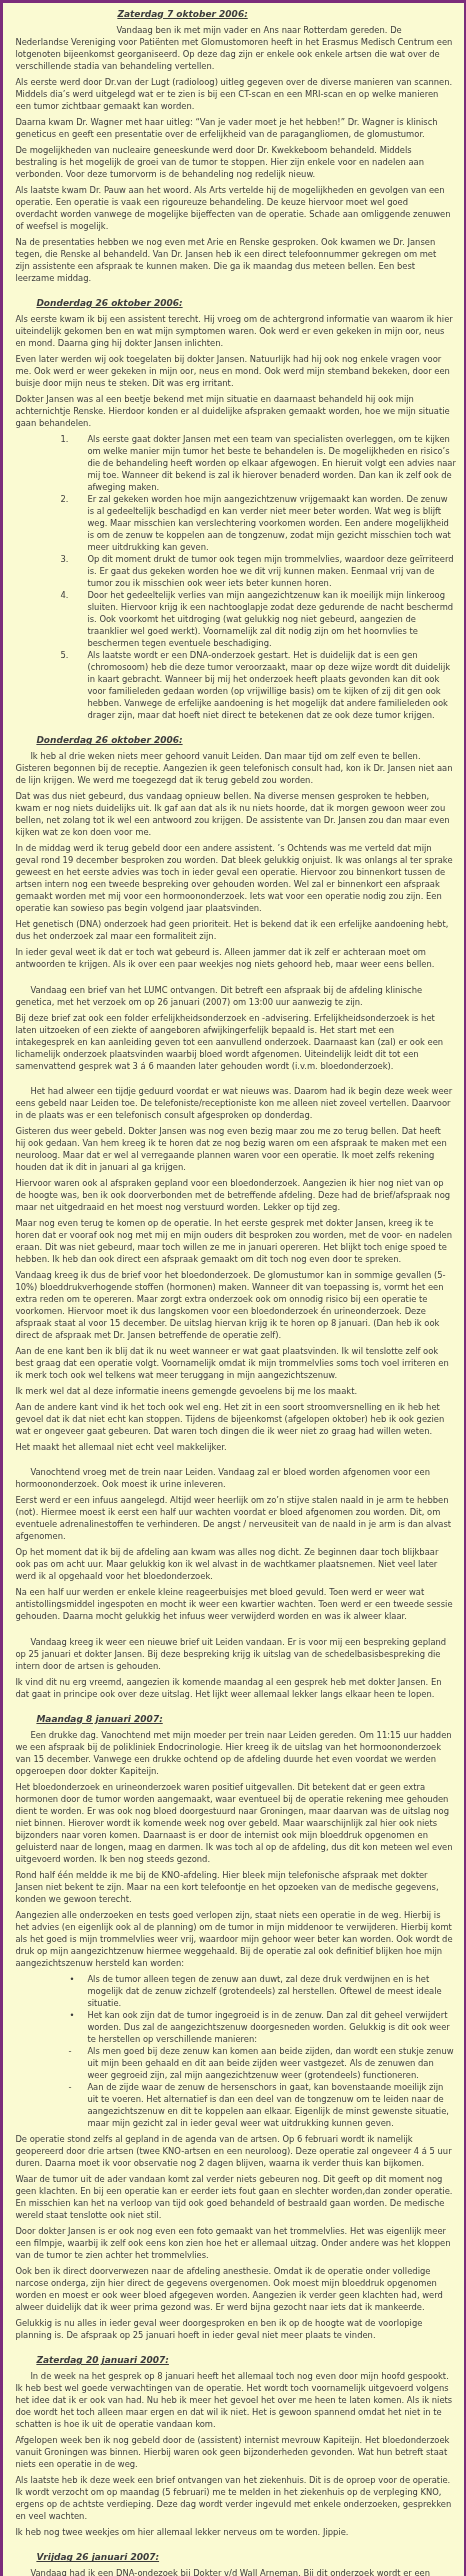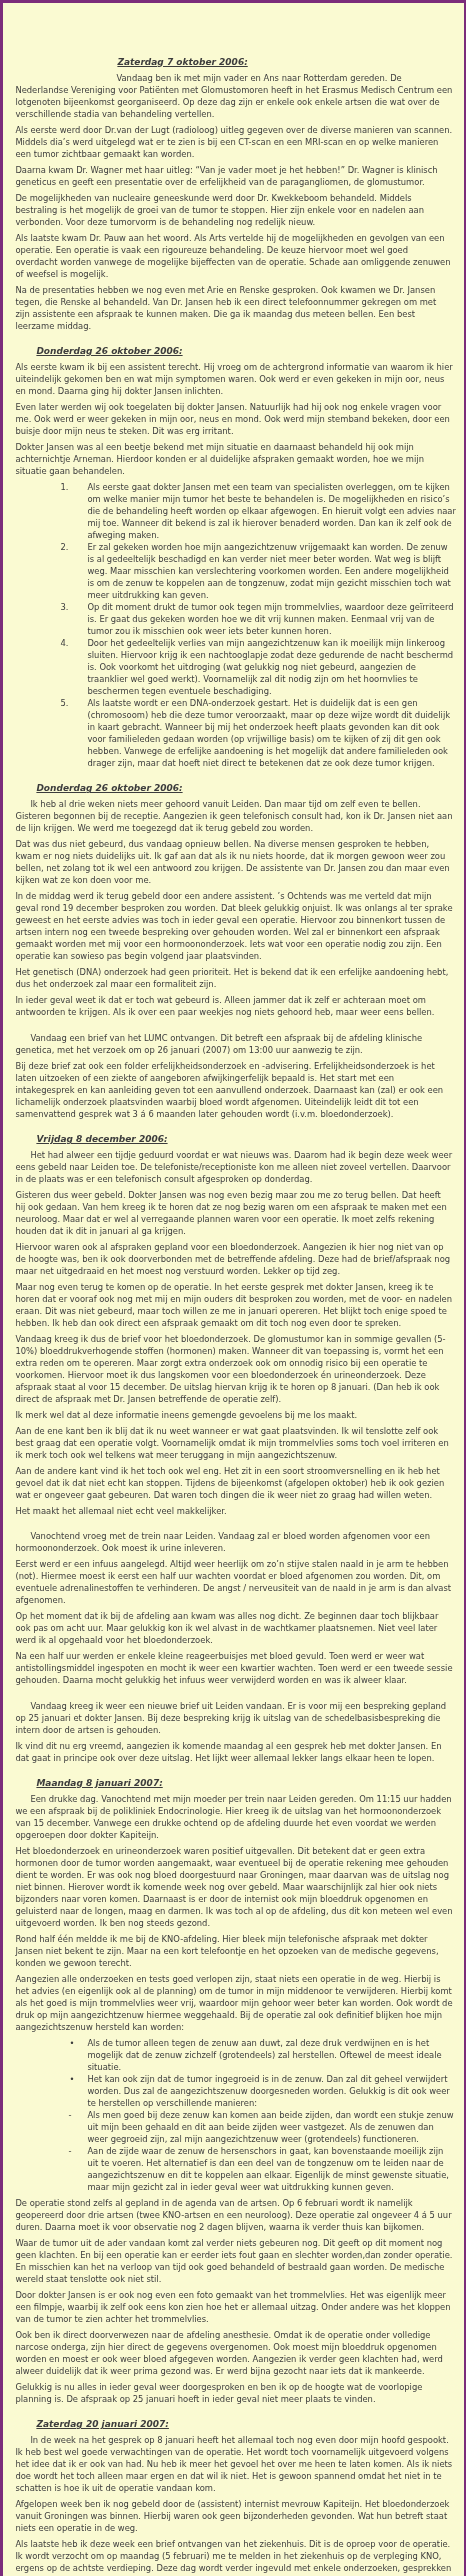--- a/index.html
+++ b/index.html
@@ -23,21 +23,21 @@
   .entry { margin: 0 0 13.3px 0; }
   .entry:last-child { margin-bottom: 0; }
   .entry-date {
     margin: 0;
     font-size: 9px;
     font-weight: bold;
     font-style: italic;
     text-decoration: underline;
     margin-left: 25px;
   }
-  .entry.first .entry-date { margin-left: 106px; margin-top: 48px; }
+  .entry.first .entry-date { margin-left: 106px; }
   .para { margin: 4px; }
   .para.p-first { text-indent: 15px; }
   .entry.first .para.p-first { text-indent: 101px; }
   .list { margin: 0; }
   .li { position: relative; margin: 0; padding-left: 76px; }
   .li .marker { position: absolute; text-align: left; }
   .li.num .marker { left: 49px; }
   .li.bullet .marker { left: 58px; }
   .li.dash .marker { left: 57px; }
 </style>
@@ -52,21 +52,21 @@
         <p class="para">Als eerste werd door Dr.van der Lugt (radioloog) uitleg gegeven over de diverse manieren van scannen. Middels dia’s werd uitgelegd wat er te zien is bij een CT-scan en een MRI-scan en op welke manieren een tumor zichtbaar gemaakt kan worden.</p>
         <p class="para">Daarna kwam Dr. Wagner met haar uitleg: “Van je vader moet je het hebben!” Dr. Wagner is klinisch geneticus en geeft een presentatie over de erfelijkheid van de paragangliomen, de glomustumor.</p>
         <p class="para">De mogelijkheden van nucleaire geneeskunde werd door Dr. Kwekkeboom behandeld. Middels bestraling is het mogelijk de groei van de tumor te stoppen. Hier zijn enkele voor en nadelen aan verbonden. Voor deze tumorvorm is de behandeling nog redelijk nieuw.</p>
         <p class="para">Als laatste kwam Dr. Pauw aan het woord. Als Arts vertelde hij de mogelijkheden en gevolgen van een operatie. Een operatie is vaak een rigoureuze behandeling. De keuze hiervoor moet wel goed overdacht worden vanwege de mogelijke bijeffecten van de operatie. Schade aan omliggende zenuwen of weefsel is mogelijk.</p>
         <p class="para">Na de presentaties hebben we nog even met Arie en Renske gesproken. Ook kwamen we Dr. Jansen tegen, die Renske al behandeld. Van Dr. Jansen heb ik een direct telefoonnummer gekregen om met zijn assistente een afspraak te kunnen maken. Die ga ik maandag dus meteen bellen. Een best leerzame middag.</p>
       </section>
       <section class="entry">
         <h2 class="entry-date">Donderdag 26 oktober 2006:</h2>
         <p class="para">Als eerste kwam ik bij een assistent terecht. Hij vroeg om de achtergrond informatie van waarom ik hier uiteindelijk gekomen ben en wat mijn symptomen waren. Ook werd er even gekeken in mijn oor, neus en mond. Daarna ging hij dokter Jansen inlichten.</p>
         <p class="para">Even later werden wij ook toegelaten bij dokter Jansen. Natuurlijk had hij ook nog enkele vragen voor me. Ook werd er weer gekeken in mijn oor, neus en mond. Ook werd mijn stemband bekeken, door een buisje door mijn neus te steken. Dit was erg irritant.</p>
-        <p class="para">Dokter Jansen was al een beetje bekend met mijn situatie en daarnaast behandeld hij ook mijn achternichtje Arneman. Hierdoor konden er al duidelijke afspraken gemaakt worden, hoe we mijn situatie gaan behandelen.</p>
+        <p class="para">Dokter Jansen was al een beetje bekend met mijn situatie en daarnaast behandeld hij ook mijn achternichtje Renske. Hierdoor konden er al duidelijke afspraken gemaakt worden, hoe we mijn situatie gaan behandelen.</p>
         <div class="list">
           <div class="li num"><span class="marker">1.</span><span>Als eerste gaat dokter Jansen met een team van specialisten overleggen, om te kijken om welke manier mijn tumor het beste te behandelen is. De mogelijkheden en risico’s die de behandeling heeft worden op elkaar afgewogen. En hieruit volgt een advies naar mij toe. Wanneer dit bekend is zal ik hierover benaderd worden. Dan kan ik zelf ook de afweging maken.</span></div>
           <div class="li num"><span class="marker">2.</span><span>Er zal gekeken worden hoe mijn aangezichtzenuw vrijgemaakt kan worden. De zenuw is al gedeeltelijk beschadigd en kan verder niet meer beter worden. Wat weg is blijft weg. Maar misschien kan verslechtering voorkomen worden. Een andere mogelijkheid is om de zenuw te koppelen aan de tongzenuw, zodat mijn gezicht misschien toch wat meer uitdrukking kan geven.</span></div>
           <div class="li num"><span class="marker">3.</span><span>Op dit moment drukt de tumor ook tegen mijn trommelvlies, waardoor deze geïrriteerd is. Er gaat dus gekeken worden hoe we dit vrij kunnen maken. Eenmaal vrij van de tumor zou ik misschien ook weer iets beter kunnen horen.</span></div>
           <div class="li num"><span class="marker">4.</span><span>Door het gedeeltelijk verlies van mijn aangezichtzenuw kan ik moeilijk mijn linkeroog sluiten. Hiervoor krijg ik een nachtooglapje zodat deze gedurende de nacht beschermd is. Ook voorkomt het uitdroging (wat gelukkig nog niet gebeurd, aangezien de traanklier wel goed werkt). Voornamelijk zal dit nodig zijn om het hoornvlies te beschermen tegen eventuele beschadiging.</span></div>
           <div class="li num"><span class="marker">5.</span><span>Als laatste wordt er een DNA-onderzoek gestart. Het is duidelijk dat is een gen (chromosoom) heb die deze tumor veroorzaakt, maar op deze wijze wordt dit duidelijk in kaart gebracht. Wanneer bij mij het onderzoek heeft plaats gevonden kan dit ook voor familieleden gedaan worden (op vrijwillige basis) om te kijken of zij dit gen ook hebben. Vanwege de erfelijke aandoening is het mogelijk dat andere familieleden ook drager zijn, maar dat hoeft niet direct te betekenen dat ze ook deze tumor krijgen.</span></div>
         </div>
       </section>
       <section class="entry">
         <h2 class="entry-date">Donderdag 26 oktober 2006:</h2>
@@ -74,28 +74,27 @@
         <p class="para">Dat was dus niet gebeurd, dus vandaag opnieuw bellen. Na diverse mensen gesproken te hebben, kwam er nog niets duidelijks uit. Ik gaf aan dat als ik nu niets hoorde, dat ik morgen gewoon weer zou bellen, net zolang tot ik wel een antwoord zou krijgen. De assistente van Dr. Jansen zou dan maar even kijken wat ze kon doen voor me.</p>
         <p class="para">In de middag werd ik terug gebeld door een andere assistent. ’s Ochtends was me verteld dat mijn geval rond 19 december besproken zou worden. Dat bleek gelukkig onjuist. Ik was onlangs al ter sprake geweest en het eerste advies was toch in ieder geval een operatie. Hiervoor zou binnenkort tussen de artsen intern nog een tweede bespreking over gehouden worden. Wel zal er binnenkort een afspraak gemaakt worden met mij voor een hormoononderzoek. Iets wat voor een operatie nodig zou zijn. Een operatie kan sowieso pas begin volgend jaar plaatsvinden.</p>
         <p class="para">Het genetisch (DNA) onderzoek had geen prioriteit. Het is bekend dat ik een erfelijke aandoening hebt, dus het onderzoek zal maar een formaliteit zijn.</p>
         <p class="para">In ieder geval weet ik dat er toch wat gebeurd is. Alleen jammer dat ik zelf er achteraan moet om antwoorden te krijgen. Als ik over een paar weekjes nog niets gehoord heb, maar weer eens bellen.</p>
       </section>
       <section class="entry">
         <p class="para p-first">Vandaag een brief van het LUMC ontvangen. Dit betreft een afspraak bij de afdeling klinische genetica, met het verzoek om op 26 januari (2007) om 13:00 uur aanwezig te zijn.</p>
         <p class="para">Bij deze brief zat ook een folder erfelijkheidsonderzoek en -advisering. Erfelijkheidsonderzoek is het laten uitzoeken of een ziekte of aangeboren afwijkingerfelijk bepaald is. Het start met een intakegesprek en kan aanleiding geven tot een aanvullend onderzoek. Daarnaast kan (zal) er ook een lichamelijk onderzoek plaatsvinden waarbij bloed wordt afgenomen. Uiteindelijk leidt dit tot een samenvattend gesprek wat 3 á 6 maanden later gehouden wordt (i.v.m. bloedonderzoek).</p>
       </section>
       <section class="entry">
-        <h2 class="entry-date">Vrijdag 8 december 2006:</h2>
         <p class="para p-first">Het had alweer een tijdje geduurd voordat er wat nieuws was. Daarom had ik begin deze week weer eens gebeld naar Leiden toe. De telefoniste/receptioniste kon me alleen niet zoveel vertellen. Daarvoor in de plaats was er een telefonisch consult afgesproken op donderdag.</p>
         <p class="para">Gisteren dus weer gebeld. Dokter Jansen was nog even bezig maar zou me zo terug bellen. Dat heeft hij ook gedaan. Van hem kreeg ik te horen dat ze nog bezig waren om een afspraak te maken met een neuroloog. Maar dat er wel al verregaande plannen waren voor een operatie. Ik moet zelfs rekening houden dat ik dit in januari al ga krijgen.</p>
         <p class="para">Hiervoor waren ook al afspraken gepland voor een bloedonderzoek. Aangezien ik hier nog niet van op de hoogte was, ben ik ook doorverbonden met de betreffende afdeling. Deze had de brief/afspraak nog maar net uitgedraaid en het moest nog verstuurd worden. Lekker op tijd zeg.</p>
         <p class="para">Maar nog even terug te komen op de operatie. In het eerste gesprek met dokter Jansen, kreeg ik te horen dat er vooraf ook nog met mij en mijn ouders dit besproken zou worden, met de voor- en nadelen eraan. Dit was niet gebeurd, maar toch willen ze me in januari opereren. Het blijkt toch enige spoed te hebben. Ik heb dan ook direct een afspraak gemaakt om dit toch nog even door te spreken.</p>
         <p class="para">Vandaag kreeg ik dus de brief voor het bloedonderzoek. De glomustumor kan in sommige gevallen (5-10%) bloeddrukverhogende stoffen (hormonen) maken. Wanneer dit van toepassing is, vormt het een extra reden om te opereren. Maar zorgt extra onderzoek ook om onnodig risico bij een operatie te voorkomen. Hiervoor moet ik dus langskomen voor een bloedonderzoek én urineonderzoek. Deze afspraak staat al voor 15 december. De uitslag hiervan krijg ik te horen op 8 januari. (Dan heb ik ook direct de afspraak met Dr. Jansen betreffende de operatie zelf).</p>
+        <p class="para">Aan de ene kant ben ik blij dat ik nu weet wanneer er wat gaat plaatsvinden. Ik wil tenslotte zelf ook best graag dat een operatie volgt. Voornamelijk omdat ik mijn trommelvlies soms toch voel irriteren en ik merk toch ook wel telkens wat meer teruggang in mijn aangezichtszenuw.</p>
         <p class="para">Ik merk wel dat al deze informatie ineens gemengde gevoelens bij me los maakt.</p>
-        <p class="para">Aan de ene kant ben ik blij dat ik nu weet wanneer er wat gaat plaatsvinden. Ik wil tenslotte zelf ook best graag dat een operatie volgt. Voornamelijk omdat ik mijn trommelvlies soms toch voel irriteren en ik merk toch ook wel telkens wat meer teruggang in mijn aangezichtszenuw.</p>
         <p class="para">Aan de andere kant vind ik het toch ook wel eng. Het zit in een soort stroomversnelling en ik heb het gevoel dat ik dat niet echt kan stoppen. Tijdens de bijeenkomst (afgelopen oktober) heb ik ook gezien wat er ongeveer gaat gebeuren. Dat waren toch dingen die ik weer niet zo graag had willen weten.</p>
         <p class="para">Het maakt het allemaal niet echt veel makkelijker.</p>
       </section>
       <section class="entry">
         <p class="para p-first">Vanochtend vroeg met de trein naar Leiden. Vandaag zal er bloed worden afgenomen voor een hormoononderzoek. Ook moest ik urine inleveren.</p>
         <p class="para">Eerst werd er een infuus aangelegd. Altijd weer heerlijk om zo’n stijve stalen naald in je arm te hebben (not). Hiermee moest ik eerst een half uur wachten voordat er bloed afgenomen zou worden. Dit, om eventuele adrenalinestoffen te verhinderen. De angst / nerveusiteit van de naald in je arm is dan alvast afgenomen.</p>
         <p class="para">Op het moment dat ik bij de afdeling aan kwam was alles nog dicht. Ze beginnen daar toch blijkbaar ook pas om acht uur. Maar gelukkig kon ik wel alvast in de wachtkamer plaatsnemen. Niet veel later werd ik al opgehaald voor het bloedonderzoek.</p>
         <p class="para">Na een half uur werden er enkele kleine reageerbuisjes met bloed gevuld. Toen werd er weer wat antistollingsmiddel ingespoten en mocht ik weer een kwartier wachten. Toen werd er een tweede sessie gehouden. Daarna mocht gelukkig het infuus weer verwijderd worden en was ik alweer klaar.</p>
       </section>
       <section class="entry">

